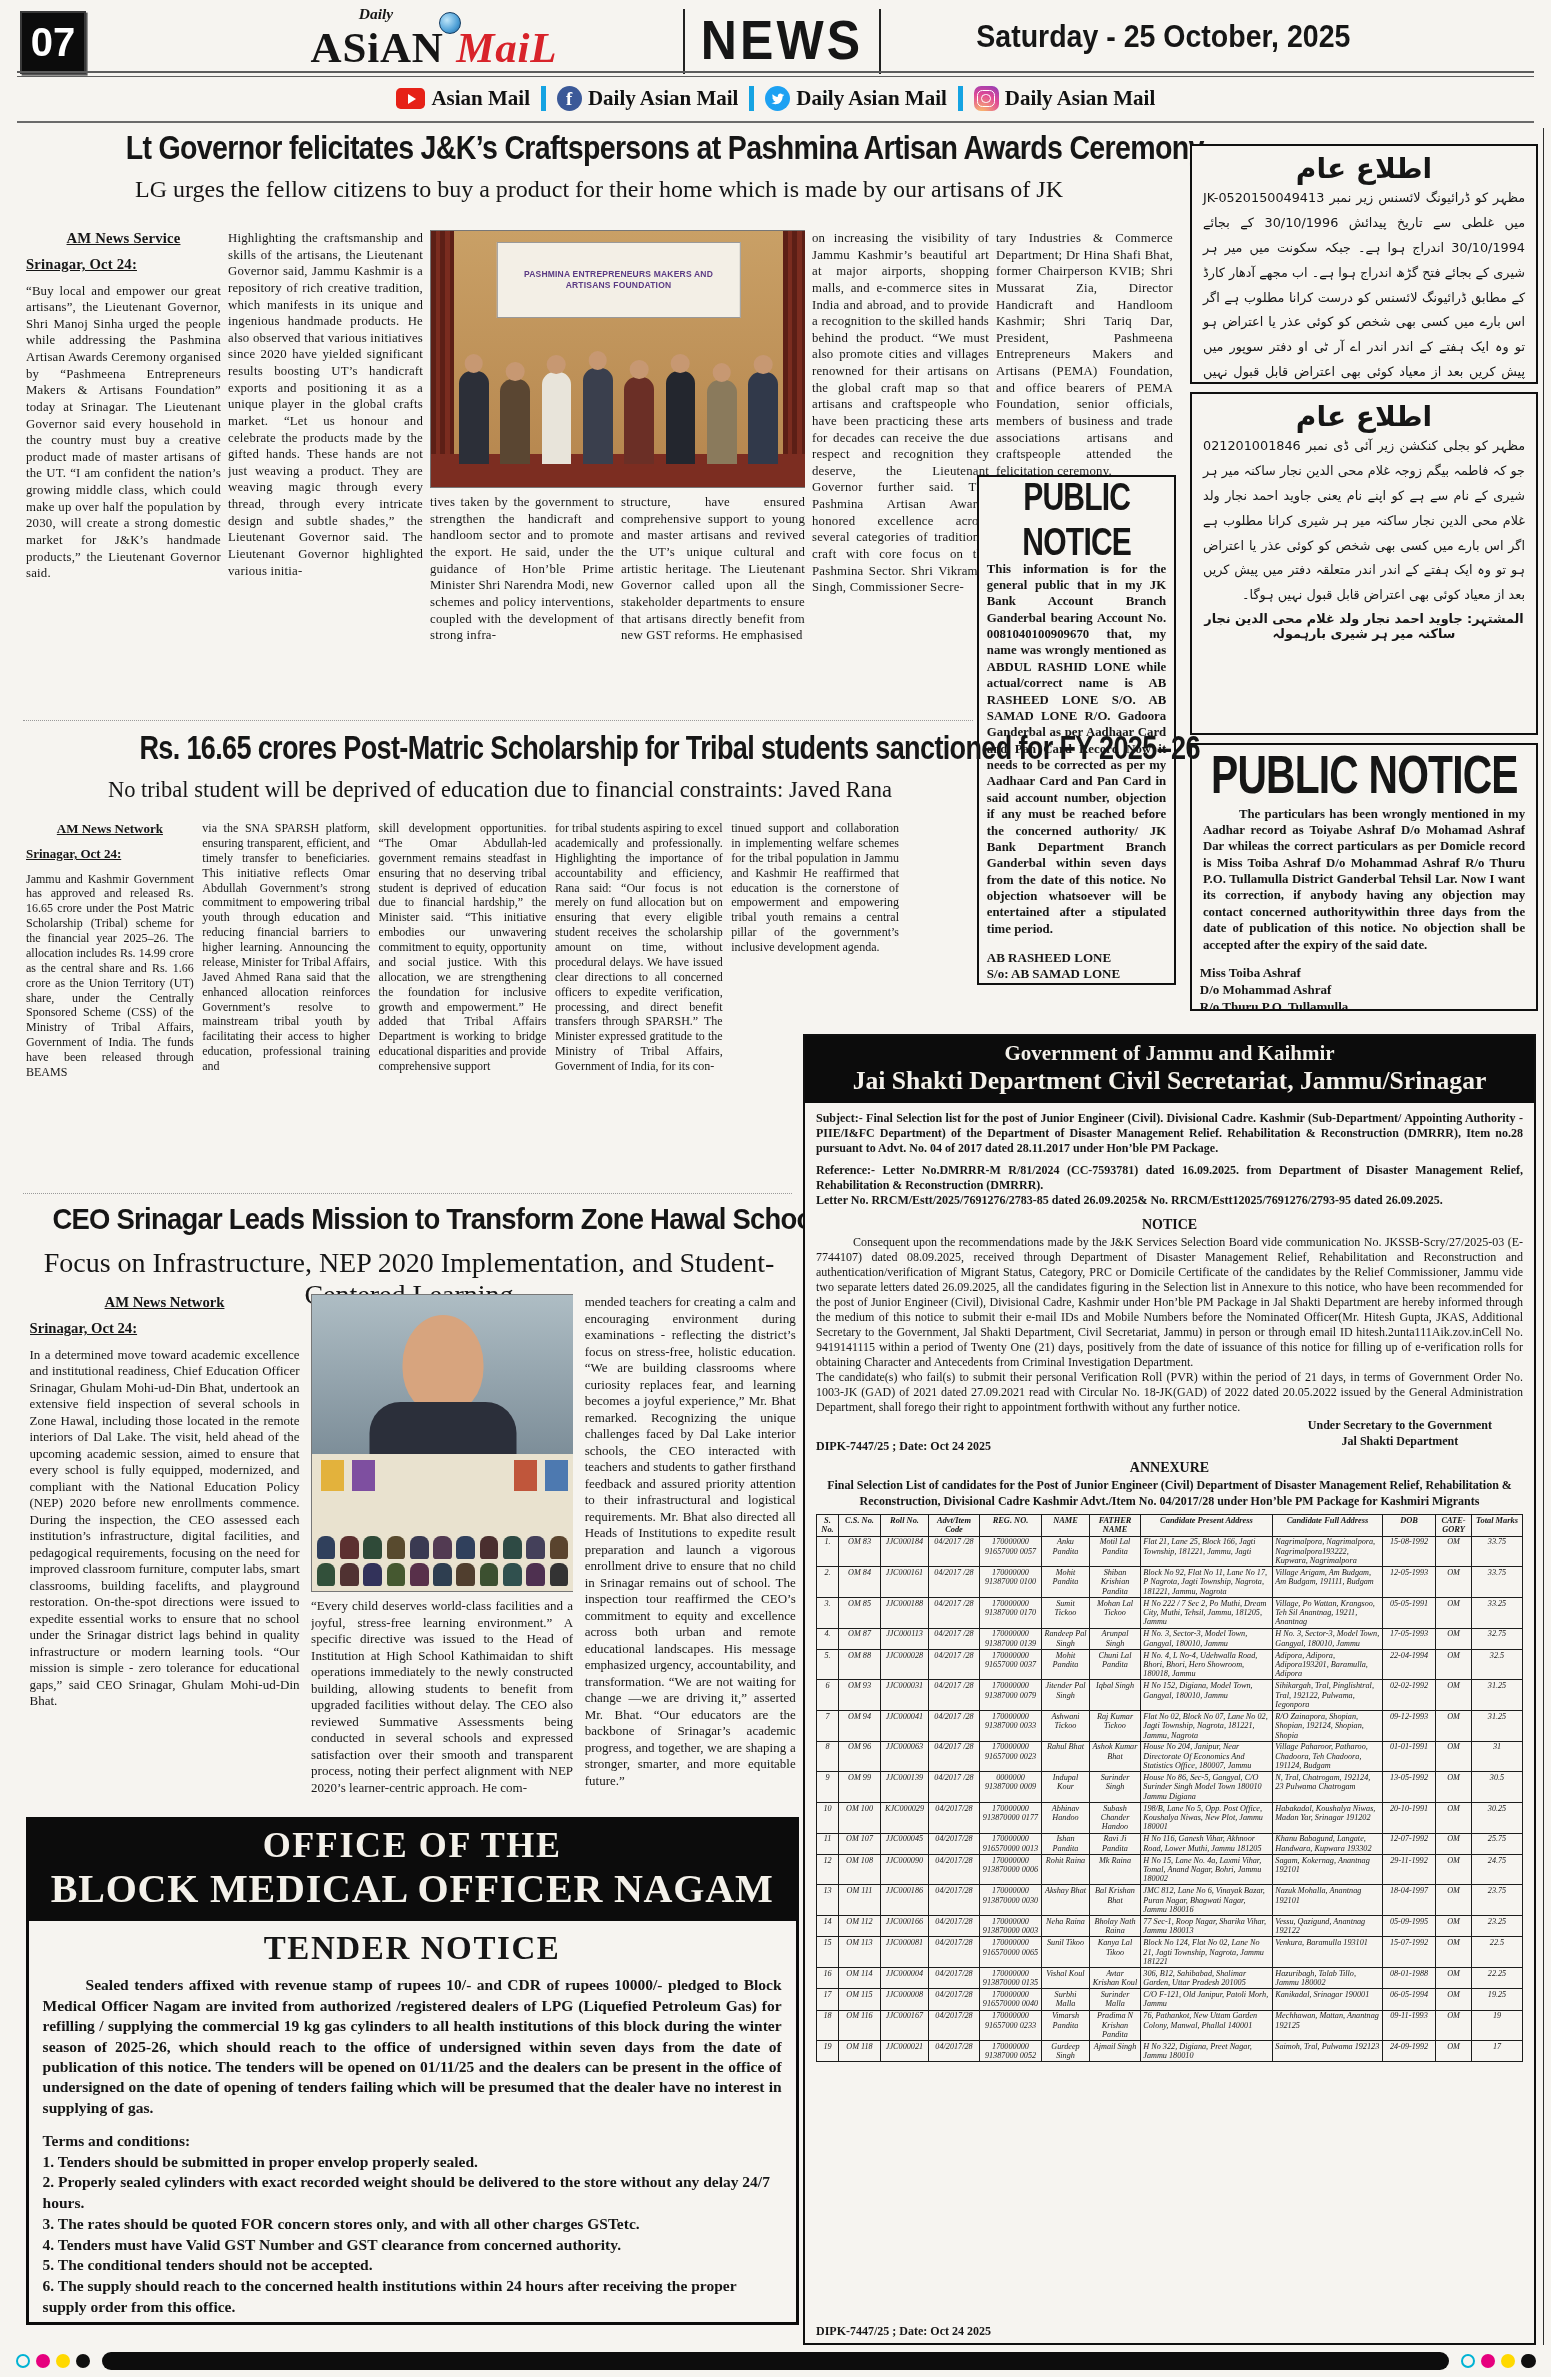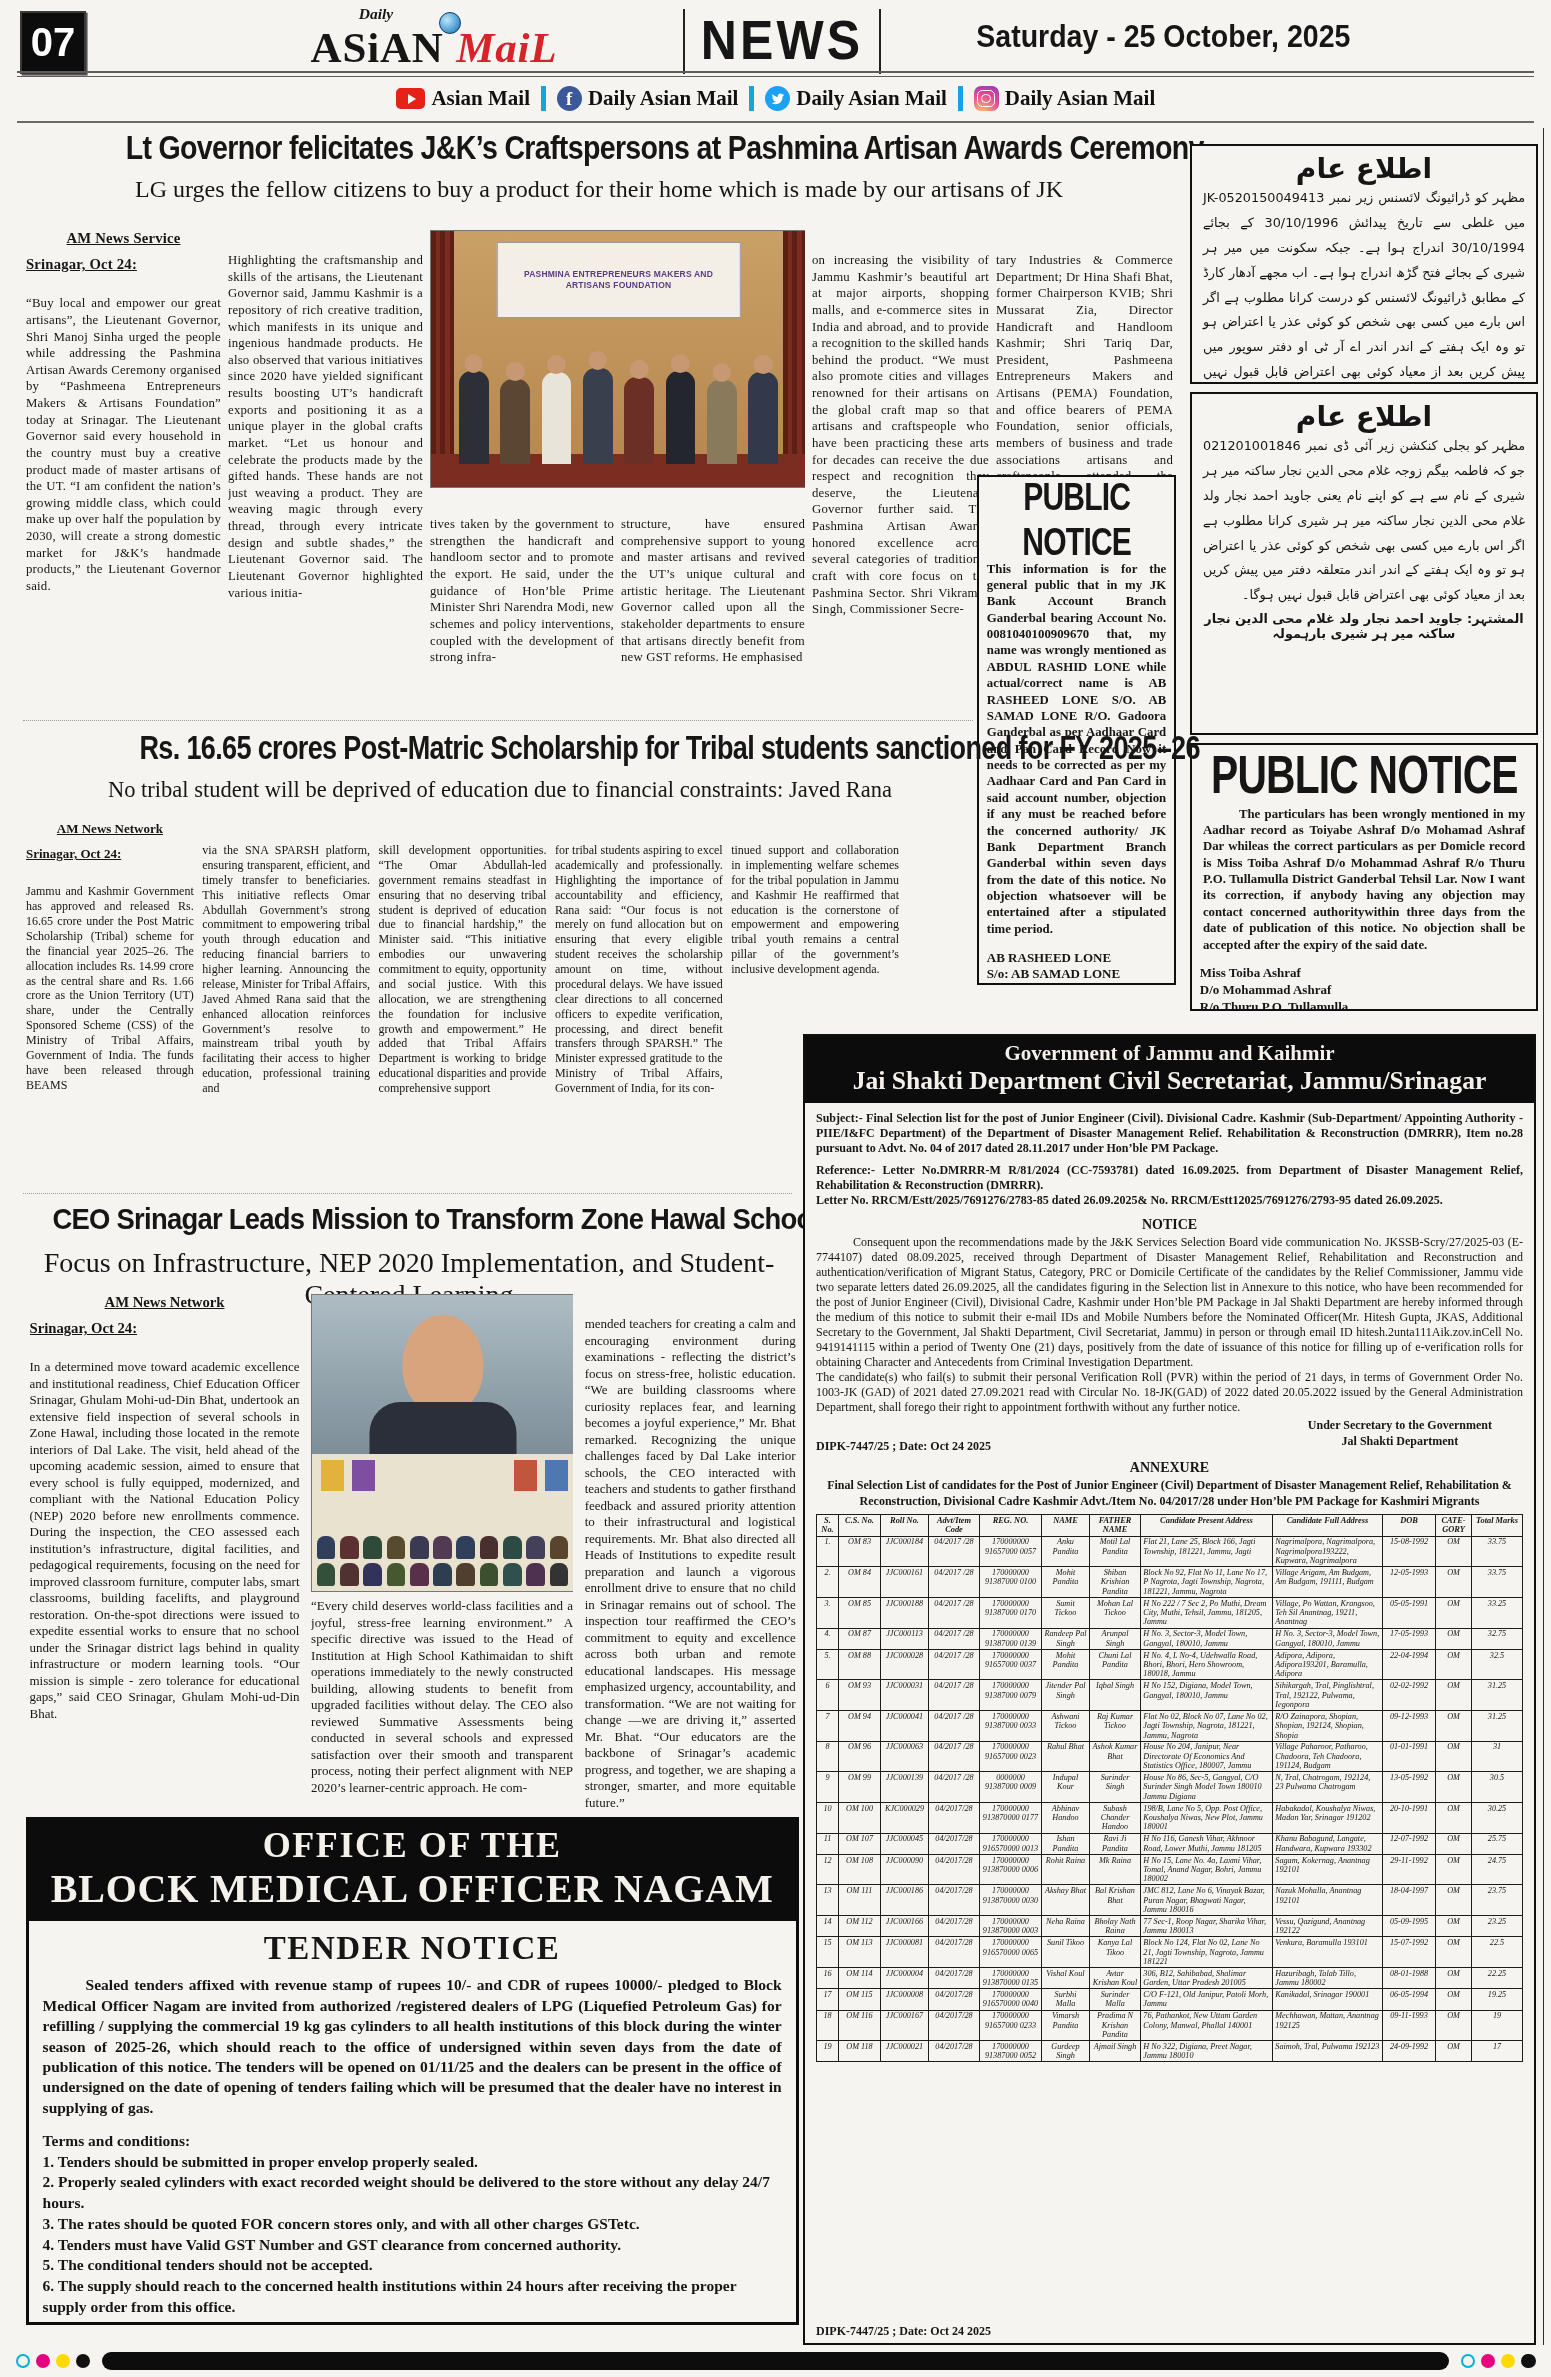--- a/index.html
+++ b/index.html
@@ -40,21 +40,21 @@
   .ic-ig .lens{position:absolute;inset:7.8px;border:1.6px solid #fff;border-radius:50%;}
   .social-sep{width:4.7px;height:25px;background:#15a3e2;}
   .social-rule{left:17px;top:121px;width:1517px;height:0;border-top:2.3px solid #6a6a6a;}
 
   
   .headline-wrap{text-align:center;white-space:nowrap;}
   .headline{display:inline-block;font:900 34px "Liberation Sans",sans-serif;letter-spacing:-0.8px;transform:scaleX(.84);transform-origin:center;}
   .subhead{font:400 24px "Liberation Serif",serif;text-align:center;}
   .byline{font:700 14.7px "Liberation Serif",serif;text-decoration:underline;text-align:center;margin-bottom:9.3px;}
   .dateline{font:700 14.7px "Liberation Serif",serif;text-decoration:underline;margin-bottom:9.3px;}
-  .coltext{text-align:justify;margin-top:22px;}
+  .coltext{text-align:justify;}
   .dotted-rule{border-top:1.6px dotted #9a9a9a;}
 
   
   .a1-headline{left:23px;top:128px;width:1152px;}
   .a1-subhead{left:23px;top:176px;width:1152px;}
   .a1-body{left:26px;top:230px;width:1148px;height:487px;display:grid;
            grid-template-columns:195px 195px 375px 177px 177px;column-gap:7px;
            font-size:12.8px;line-height:1.3;}
   .a1-body .col{overflow:hidden;letter-spacing:0.2px;}
   .photo1{width:100%;height:256px;position:relative;background:linear-gradient(#c9a066,#b5854d);overflow:hidden;border:0.8px solid #777;}

